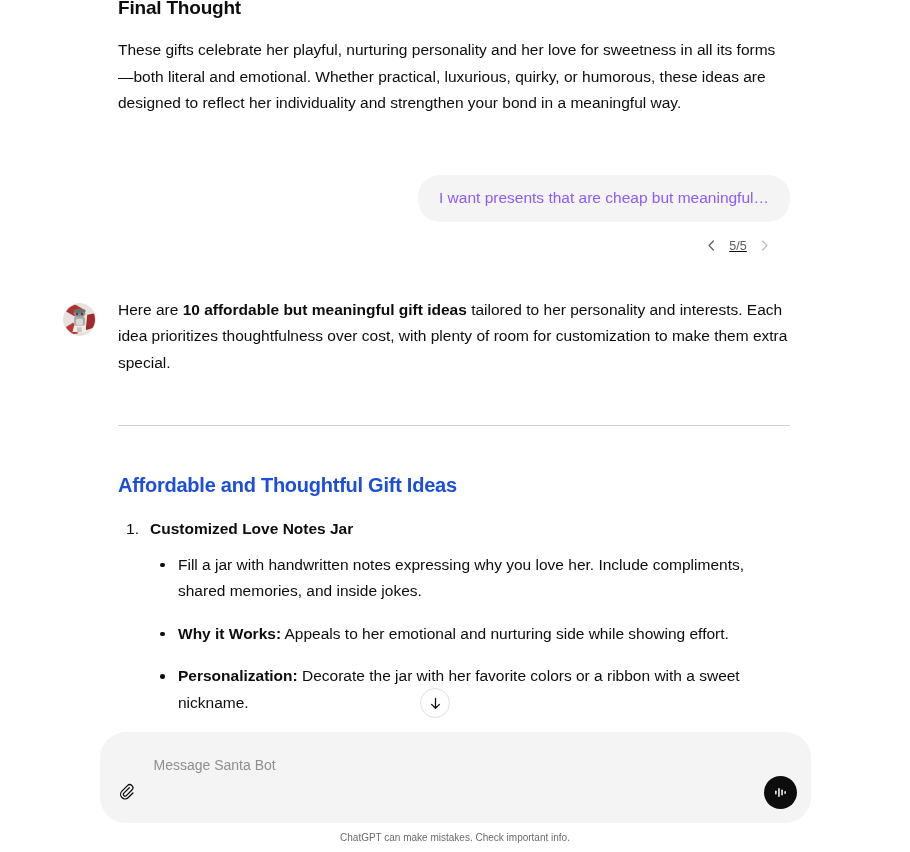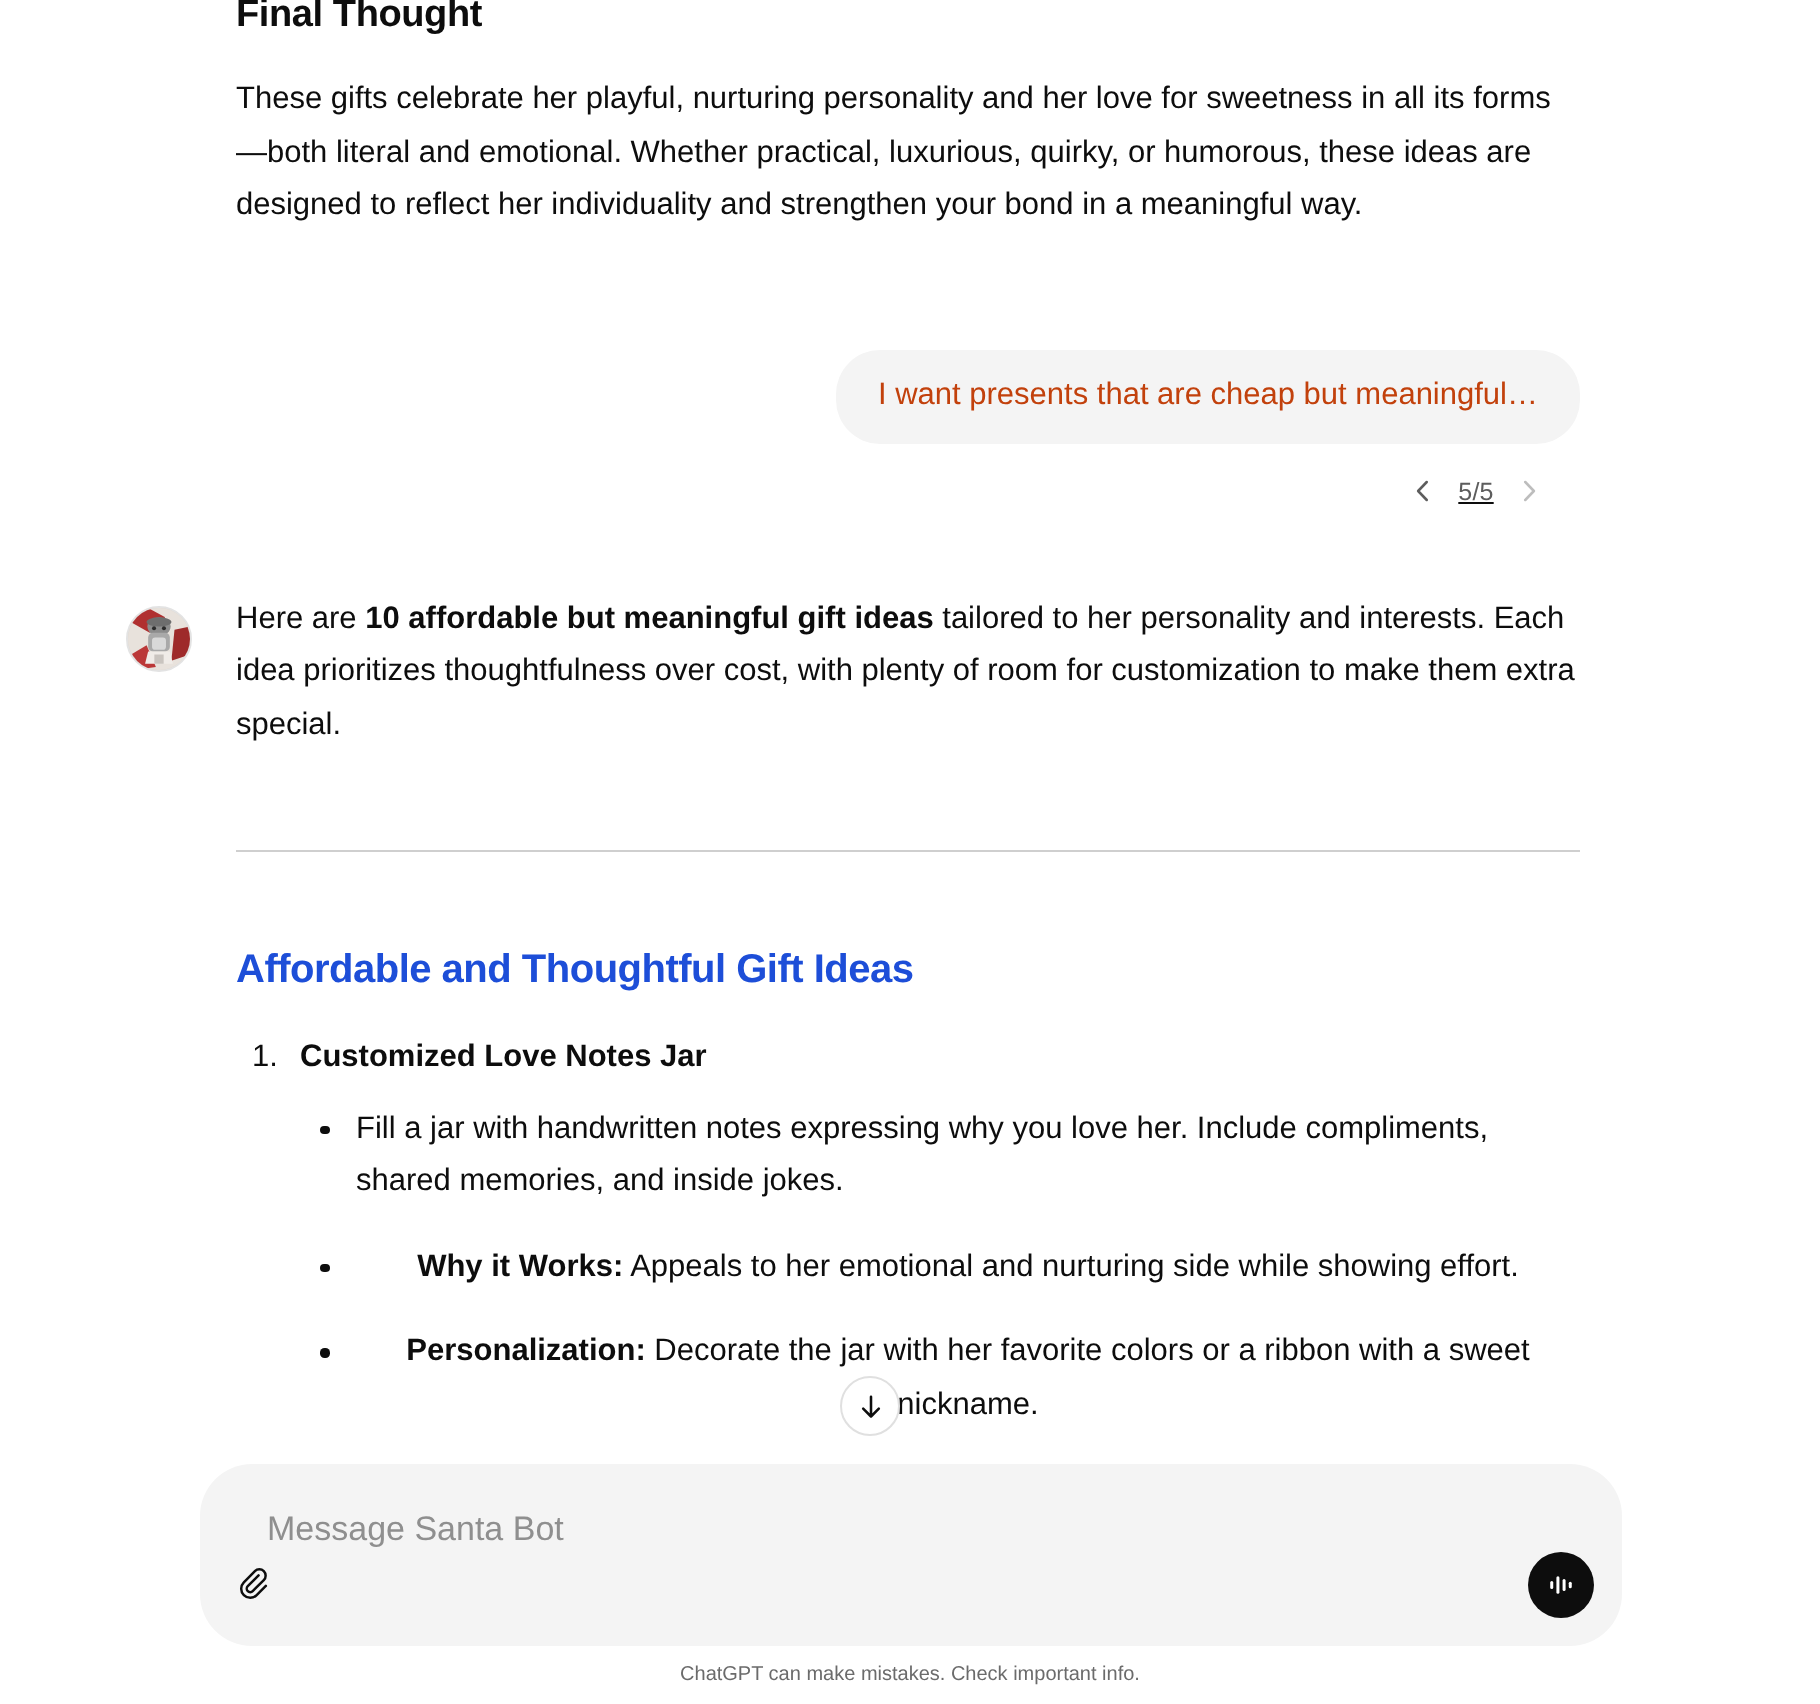--- a/index.html
+++ b/index.html
@@ -110,21 +110,21 @@
     list-style: none;
     margin-top: 9px;
   }
   ul.md-ul > li {
     position: relative;
     padding-left: 28px;
     font-size: 15.5px;
     line-height: 26.5px;
     color: #0d0d0d;
   }
-  ul.md-ul > li + li { margin-top: 16px; text-align: center; }
+  ul.md-ul > li + li { margin-top: 16px; }
   ul.md-ul > li::before {
     content: "";
     position: absolute;
     left: 10px;
     top: 11px;
     width: 4.5px;
     height: 4.5px;
     border-radius: 50%;
     background: #0d0d0d;
   }
@@ -132,21 +132,21 @@
   
   .user-row {
     display: flex;
     justify-content: flex-end;
     margin-top: 58px;
     padding-right: 120px;
   }
 
   .user-bubble {
     background: #f4f4f4;
-    color: #c2410c;
+    color: #8b5cf6;
     border-radius: 22px;
     padding: 11px 21px 12px 21px;
     font-size: 15.5px;
     line-height: 24px;
     max-width: 520px;
   }
 
   .pager {
     display: flex;
     justify-content: flex-end;
@@ -229,24 +229,25 @@
     position: relative;
     width: 711px;
     margin: 0 auto;
     min-height: 91px;
     background: #f4f4f4;
     border-radius: 26px;
     padding: 22px 22px 14px 22px;
   }
 
   .composer-placeholder {
-    font-size: 17px;
+    font-size: 14px;
     line-height: 22px;
     color: #8f8f8f;
     padding-left: 12px;
+    margin-left: 20px;
   }
 
   .composer-bottom {
     position: absolute;
     left: 0;
     right: 0;
     bottom: 12px;
     height: 38px;
     display: flex;
     align-items: center;

